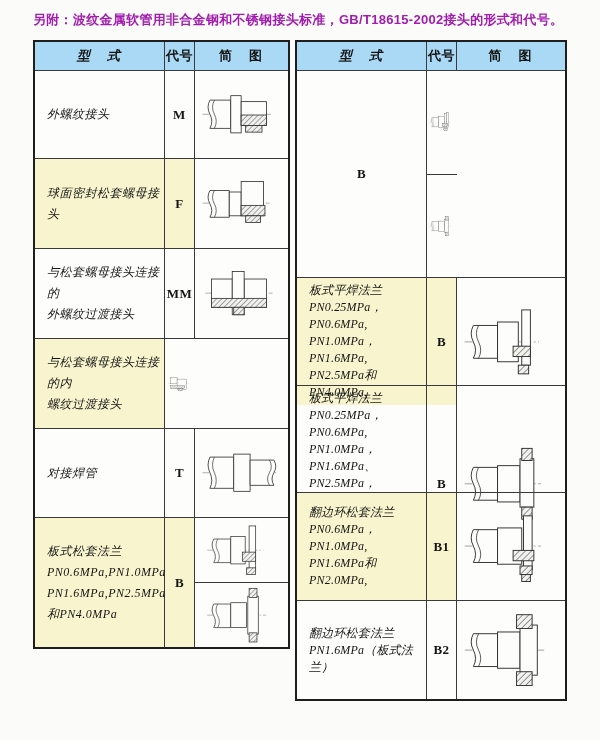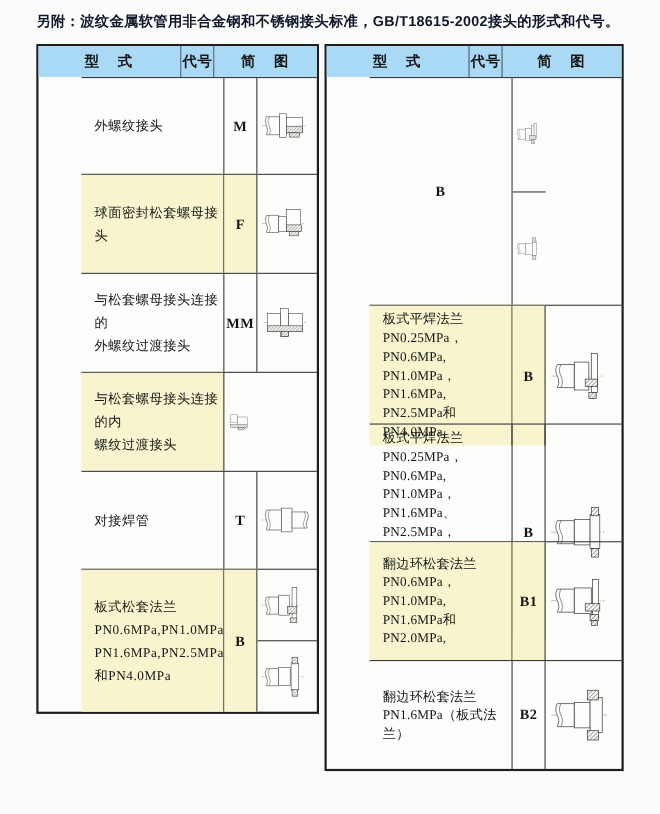--- a/index.html
+++ b/index.html
@@ -15,40 +15,40 @@
   body{
     background:var(--page-bg);
     font-family:"Liberation Serif","DejaVu Serif",serif;
     color:#141414;
     position:relative;
     overflow:hidden;
   }
   .title{
     position:absolute;left:33px;top:11px;width:540px;
     font-family:"Liberation Sans","DejaVu Sans",sans-serif;
-    font-weight:700;font-size:13px;letter-spacing:.3px;color:#0f172a;
+    font-weight:700;font-size:13px;letter-spacing:.3px;color:#a21caf;
   }
   .tbl{
     position:absolute;top:40px;
     border:2px solid var(--outer);
     background:var(--paper);
     display:flex;flex-direction:column;
   }
   .tbl.left{left:33px;width:257px;}
   .tbl.right{left:295px;width:272px;}
   .row{display:grid;grid-template-columns:130px 30px 1fr;}
-  .row + .row{border-top:1px solid var(--line);margin-left:39px;}
+  .row + .row{border-top:1px solid var(--line);}
   .thead{height:28px;}
   .thead .c{
     background:var(--header-bg);
     display:flex;align-items:center;justify-content:center;
     font-weight:700;font-size:13px;letter-spacing:2px;
   }
   .c{min-width:0;}
-  .c.type{border-right:1px solid var(--line);display:flex;align-items:center;padding:4px 4px 4px 12px;}
+  .c.type{border-right:1px solid var(--line);display:flex;align-items:center;padding:4px 4px 4px 12px;font-style:italic;}
   .c.code{border-right:1px solid var(--line);display:flex;align-items:center;justify-content:center;
           font-size:13px;font-weight:700;letter-spacing:.5px;}
   .c.diag{display:flex;flex-direction:column;}
   .typetext{white-space:pre-line;font-size:12px;line-height:21px;letter-spacing:.5px;}
   .tbl.right .typetext{line-height:17px;letter-spacing:.2px;}
   .hl .type,.hl .code{background:var(--hl-bg);}
   .sub{flex:1;display:flex;align-items:center;justify-content:center;overflow:hidden;}
   .sub + .sub{border-top:1px solid var(--line);}
   .sub svg{width:88%;height:88%;}
   

